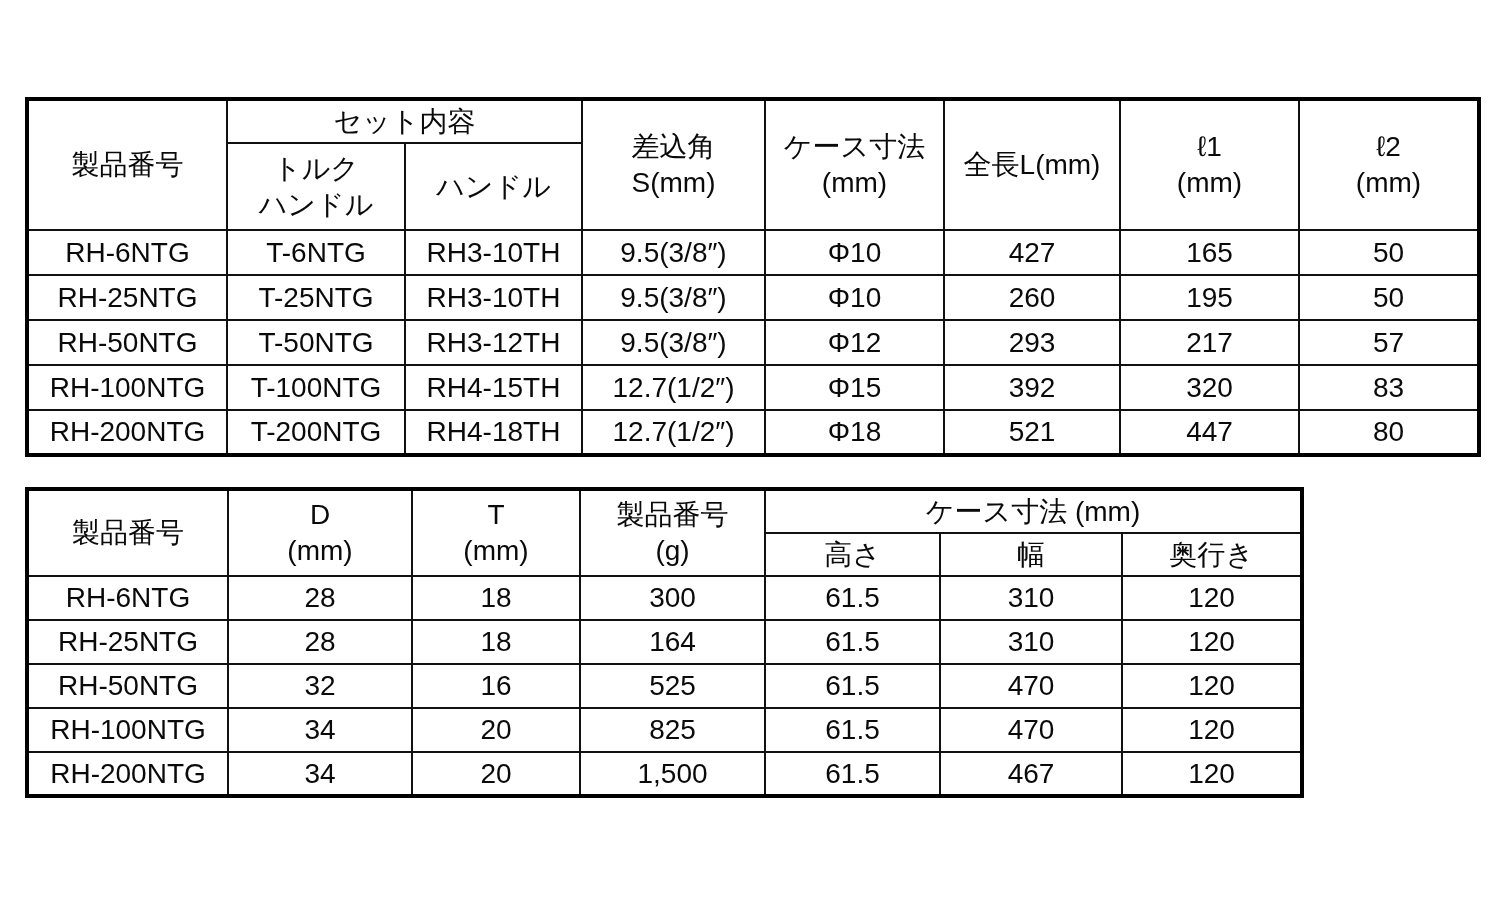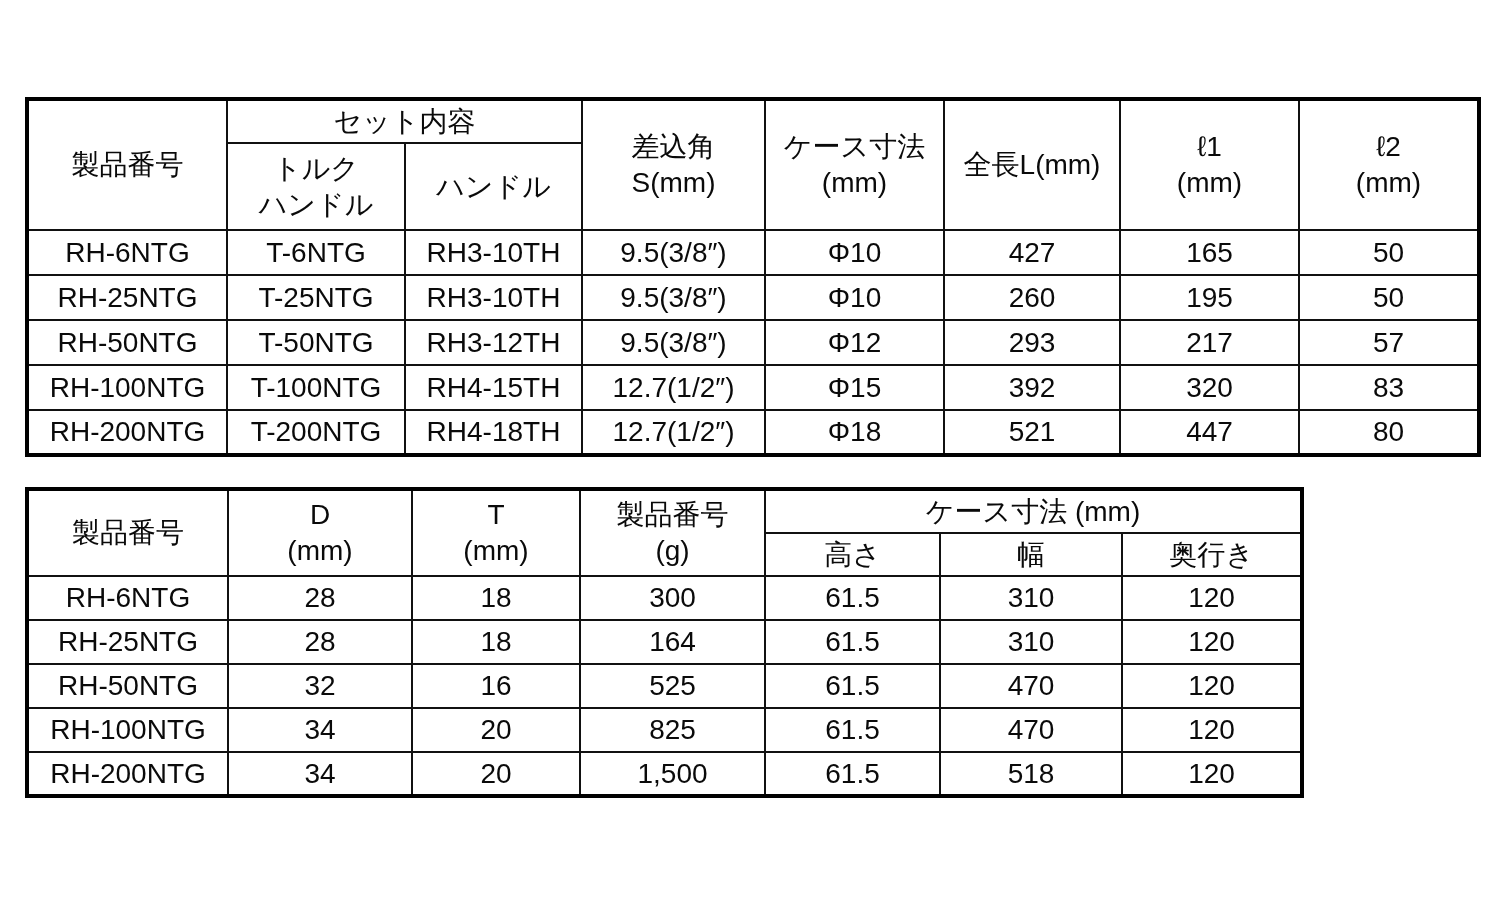--- a/index.html
+++ b/index.html
@@ -211,17 +211,17 @@
       <td>61.5</td>
       <td>470</td>
       <td>120</td>
     </tr>
     <tr>
       <td>RH-200NTG</td>
       <td>34</td>
       <td>20</td>
       <td>1,500</td>
       <td>61.5</td>
-      <td>518</td>
+      <td>467</td>
       <td>120</td>
     </tr>
   </tbody>
 </table>
 
 </body></html>

